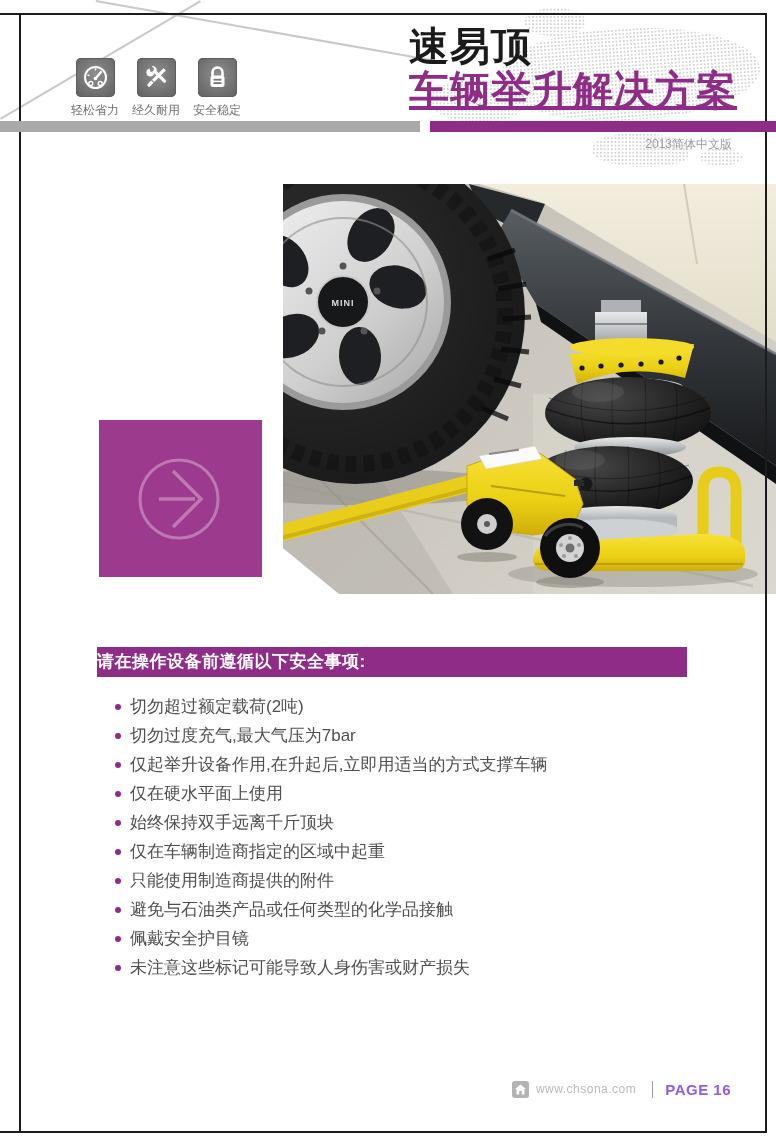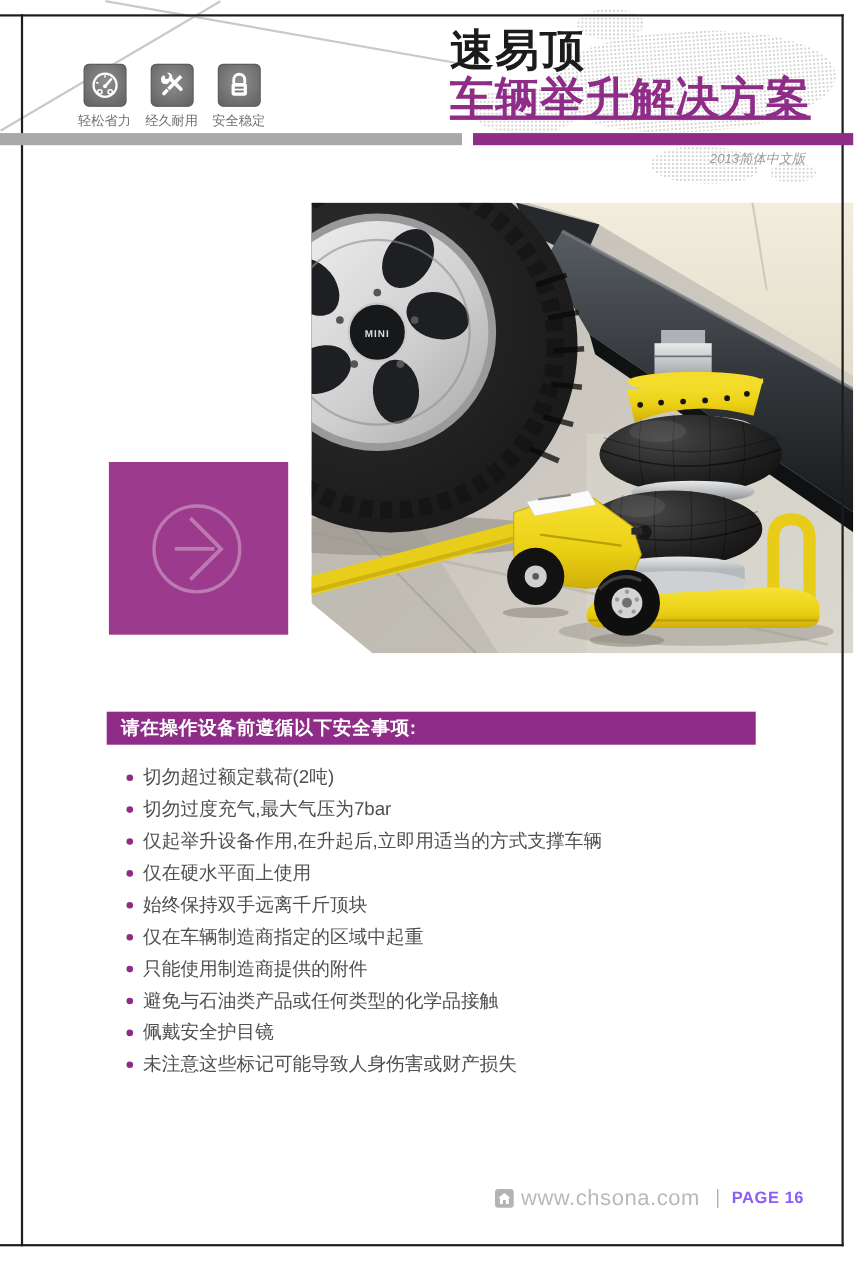--- a/index.html
+++ b/index.html
@@ -36,48 +36,48 @@
   .features{position:absolute;left:70px;top:58px;z-index:2;display:flex;gap:11px;text-align:right;}
   .feature{width:50px;display:flex;flex-direction:column;align-items:center;}
   .tile{width:39px;height:39px;border-radius:5px;background:radial-gradient(circle at 50% 42%,#8f8f8f,#666 85%);
         display:flex;align-items:center;justify-content:center;box-shadow:inset 0 0 0 1px #5d5d5d;}
   .feature .lbl{margin-top:5px;font-size:12px;color:#6f6f6f;white-space:nowrap;}
 
   
   .titles{position:absolute;right:39px;top:24px;z-index:2;}
   .brand{font-size:40px;font-weight:bold;color:#1b1b1b;letter-spacing:1px;line-height:44px;}
   .subtitle{font-size:40px;font-weight:bold;color:var(--accent);letter-spacing:1px;line-height:44px;text-decoration:underline;}
-  .edition{position:absolute;right:44px;top:136px;font-size:12px;color:#9b9b9b;z-index:2;font-style:italic;}
+  .edition{position:absolute;right:44px;top:136px;font-size:12px;color:#9b9b9b;z-index:2;}
 
   
   .bar{position:absolute;top:121px;height:11px;z-index:7;}
   .bar-gray{left:0;width:420px;background:var(--gray_bar);}
   .bar-purple{left:430px;width:346px;background:var(--accent);}
 
   
   .photo{position:absolute;left:283px;top:184px;width:493px;height:462px;z-index:4;
          clip-path:polygon(0 0,493px 0,493px 410px,56px 410px,0 364px);}
   .photo svg{display:block;}
 
   
   .psquare{position:absolute;left:99px;top:420px;width:163px;height:157px;background:var(--square);z-index:3;
            display:flex;align-items:center;justify-content:center;cursor:pointer;}
 
   
   .banner{position:absolute;left:97px;top:647px;width:590px;height:30px;background:var(--accent);z-index:2;
-          color:#fff;font-size:17px;font-weight:bold;line-height:30px;padding-left:13px;letter-spacing:.5px;}
+          color:#fff;font-size:17px;font-weight:bold;line-height:30px;letter-spacing:.5px;}
   .safety-list{position:absolute;left:114px;top:692px;width:586px;z-index:2;list-style:none;}
   .safety-list li{position:relative;font-size:17px;line-height:29px;color:var(--text);padding-left:16px;}
   .safety-list li::before{content:"";position:absolute;left:1px;top:12px;width:6px;height:6px;border-radius:50%;
           background:var(--accent);}
 
   
   .footer{position:absolute;right:45px;top:1078px;height:22px;display:flex;align-items:center;z-index:2;}
   .home-ico{width:17px;height:17px;border-radius:3px;background:#b3b3b3;display:flex;align-items:center;justify-content:center;margin-right:7px;}
-  .site{font-size:20px;color:#b9b9b9;letter-spacing:.5px;}
+  .site{font-size:12px;color:#b9b9b9;letter-spacing:.5px;}
   .fdiv{width:1px;height:17px;background:#9a9a9a;margin:0 12px 0 16px;}
   .pageno{font-size:15px;color:#8b5cf6;font-weight:bold;letter-spacing:.5px;}
 </style>
 </head>
 <body>
 
 <div class="page">
 
   <div class="b b-top"></div>
   <div class="b b-left"></div>

